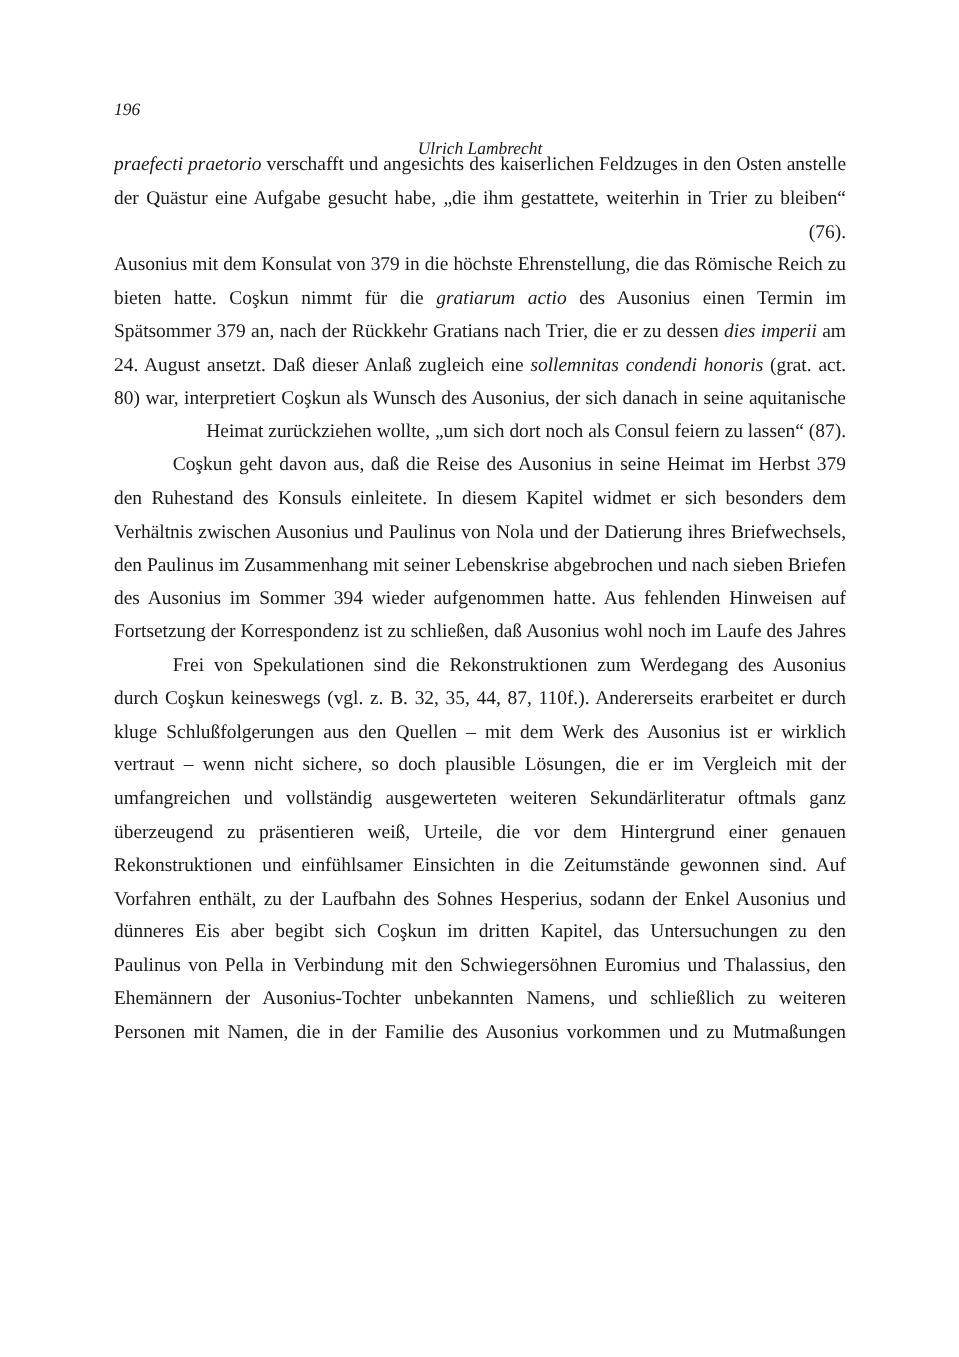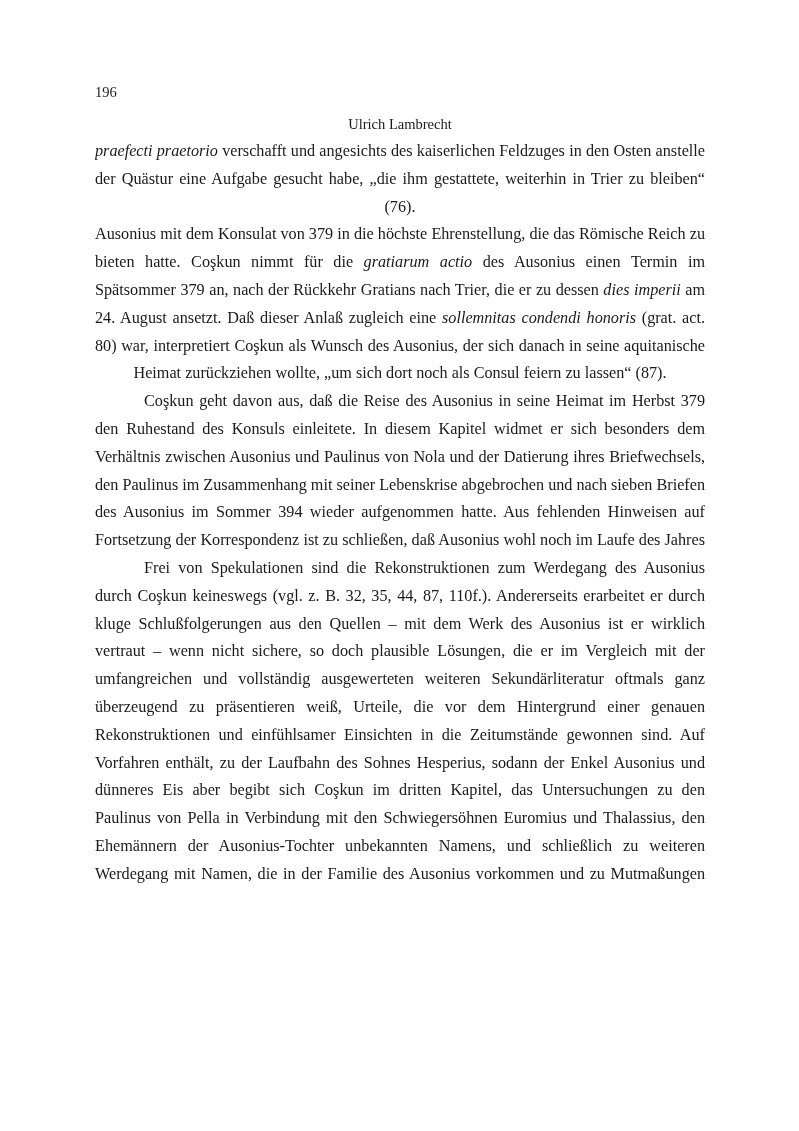--- a/index.html
+++ b/index.html
@@ -1,24 +1,24 @@
 <!DOCTYPE html>
 <html><head>
 <meta charset="utf-8">
 <style>
   html, body { margin: 0; padding: 0; background: #ffffff; }
   body { width: 799px; height: 1131px; position: relative; overflow: hidden;
          font-family: "Liberation Serif", "DejaVu Serif", serif; color: #1a1a1a; }
-  .header { position: absolute; top: 84px; left: 95px; width: 610px; height: 20px; font-size: 14.5px; }
+  .header { position: absolute; top: 84px; left: 95px; width: 610px; height: 20px; font-size: 14.5px; font-style: italic; }
   .page-number { position: absolute; left: 0; top: 0; }
   .running-title { position: absolute; left: 0; right: 0; top: 16px; text-align: center; margin-top: 16px; }
-  .body { position: absolute; top: 138px; left: 95px; width: 610px; font-size: 16.2px; }
+  .body { position: absolute; top: 124px; left: 95px; width: 610px; font-size: 16.2px; }
   .line { height: 27.8px; line-height: 27.8px; white-space: nowrap; }
   .line.j { text-align: justify; text-align-last: justify; white-space: normal; overflow: hidden; }
-  .line.l { text-align: center; font-family: Liberation Serif, serif; }
+  .line.l { text-align: right; font-family: Liberation Serif, serif; }
   .line.indent { padding-left: 49px; }
   i { font-style: italic; }
 </style>
 </head>
 <body>
 
 <div class="header">
   <span class="page-number">196</span>
   <span class="running-title">Ulrich Lambrecht</span>
 </div>
@@ -50,15 +50,15 @@
       <div class="line j"><span>durch Coşkun keineswegs (vgl. z. B. 32, 35, 44, 87, 110f.). Andererseits erarbeitet er durch</span></div>
       <div class="line j"><span>kluge Schlußfolgerungen aus den Quellen – mit dem Werk des Ausonius ist er wirklich</span></div>
       <div class="line j"><span>vertraut – wenn nicht sichere, so doch plausible Lösungen, die er im Vergleich mit der</span></div>
       <div class="line j"><span>umfangreichen und vollständig ausgewerteten weiteren Sekundärliteratur oftmals ganz</span></div>
       <div class="line j"><span>überzeugend zu präsentieren weiß, Urteile, die vor dem Hintergrund einer genauen</span></div>
       <div class="line j"><span>Rekonstruktionen und einfühlsamer Einsichten in die Zeitumstände gewonnen sind. Auf</span></div>
       <div class="line j"><span>Vorfahren enthält, zu der Laufbahn des Sohnes Hesperius, sodann der Enkel Ausonius und</span></div>
       <div class="line j"><span>dünneres Eis aber begibt sich Coşkun im dritten Kapitel, das Untersuchungen zu den</span></div>
       <div class="line j"><span>Paulinus von Pella in Verbindung mit den Schwiegersöhnen Euromius und Thalassius, den</span></div>
       <div class="line j"><span>Ehemännern der Ausonius-Tochter unbekannten Namens, und schließlich zu weiteren</span></div>
-      <div class="line j"><span>Werdegang mit Namen, die in der Familie des Ausonius vorkommen und zu Mutmaßungen</span></div>
+      <div class="line j"><span>Personen mit Namen, die in der Familie des Ausonius vorkommen und zu Mutmaßungen</span></div>
     </div>
   </div>
 
 </body></html>

